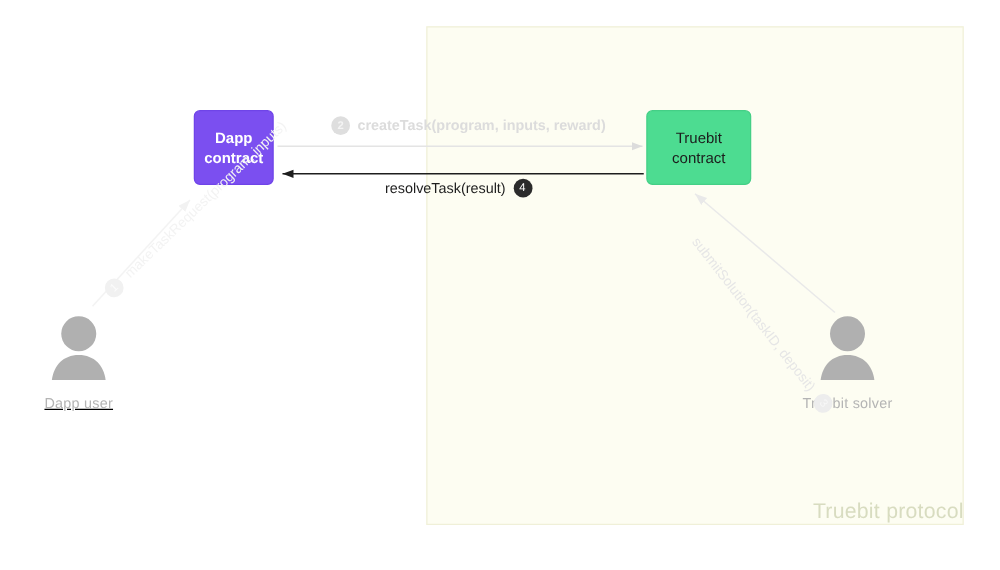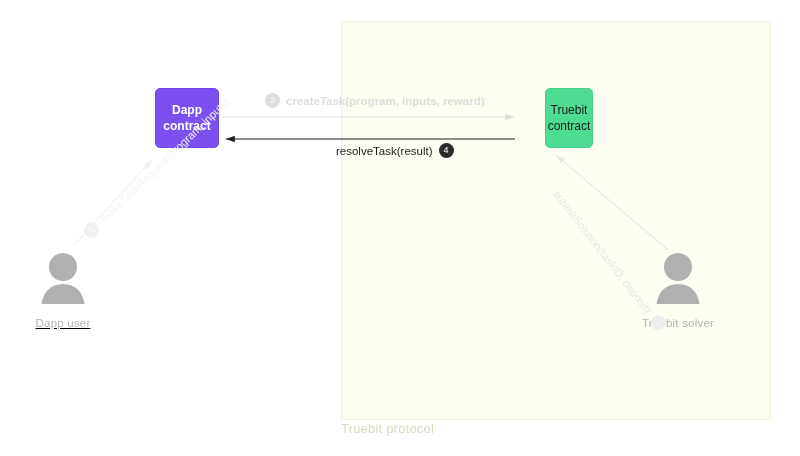--- a/index.html
+++ b/index.html
@@ -26,24 +26,24 @@
     top: 21px;
     width: 430px;
     height: 399px;
     background: #fdfdf2;
     border: 1px solid #f0f0d8;
     box-sizing: border-box;
   }
   .protocol-caption {
     position: absolute;
     left: 341px;
-    top: 421px;
+    top: 399px;
     width: 430px;
-    text-align: left;
-    font-size: 13px;
+    text-align: right;
+    font-size: 17px;
     color: #d8dcc0;
     letter-spacing: .2px;
   }
 
   
   .node-box {
     position: absolute;
     display: flex;
     align-items: center;
     justify-content: center;
@@ -57,23 +57,23 @@
     left: 155px;
     top: 88px;
     width: 64px;
     height: 60px;
     background: #7b4ff0;
     color: #ffffff;
     border: 1px solid #6f44e8;
     font-weight: bold;
   }
   .node-truebit {
-    left: 545px;
+    left: 517px;
     top: 88px;
-    width: 48px;
+    width: 84px;
     height: 60px;
     background: #4ddc91;
     color: #1c1c1c;
     border: 1px solid #44cf86;
   }
   .node-box span { display: block; }
 
   
   .actor {
     position: absolute;
@@ -121,21 +121,21 @@
     font-size: 9px;
     line-height: 1;
     flex: 0 0 auto;
   }
   .badge.dark  { background: #2b2b2b; color: #ffffff; }
   .badge.muted { background: #dedede; color: #f4f4f4; }
   .badge.ghost { background: #f1f1f1; color: #fbfbfb; }
 
   
   .label-createtask { left: 265px; top: 93px; font-weight: bold; }
-  .label-resolvetask{ left: 336px; top: 143px; }
+  .label-resolvetask{ left: 308px; top: 143px; }
 
   .label-diagonal {
     position: absolute;
     font-size: 11px;
     white-space: nowrap;
     display: flex;
     align-items: center;
     gap: 7px;
   }
   .label-submit {

